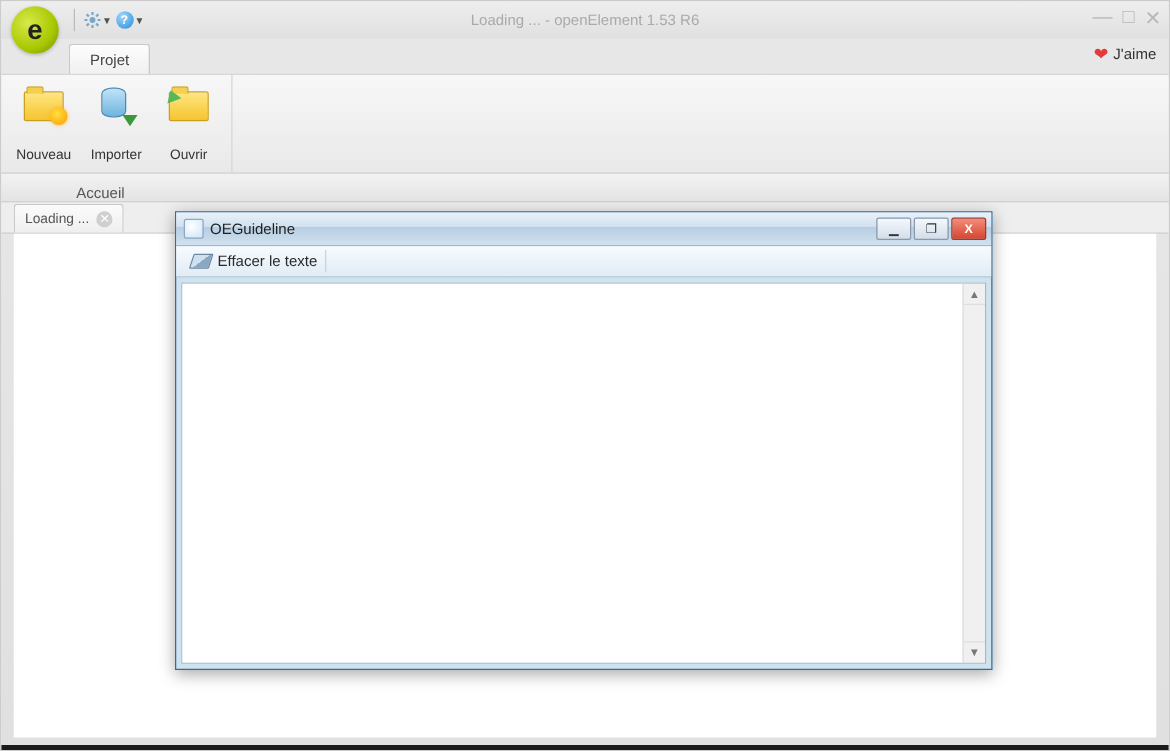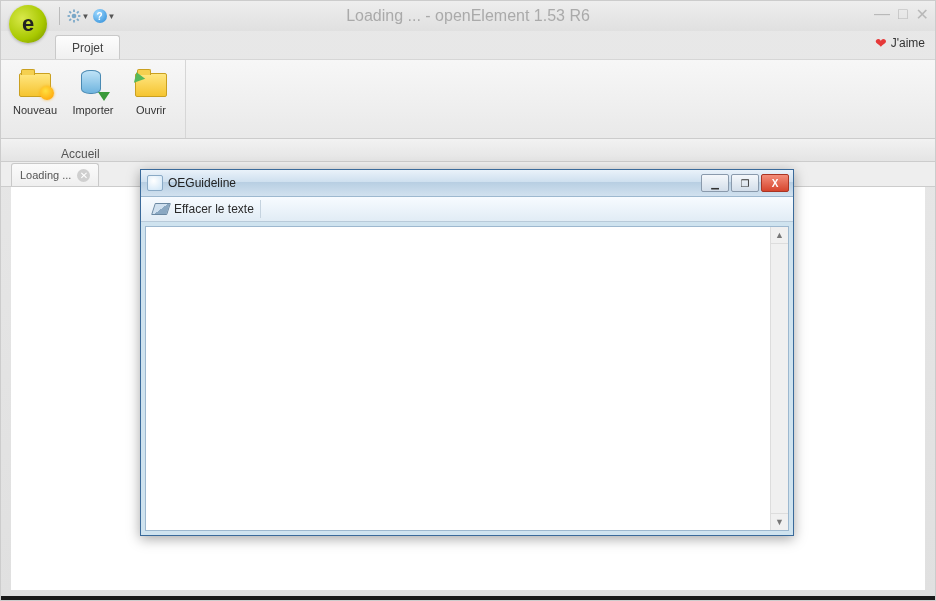--- a/index.html
+++ b/index.html
@@ -5,32 +5,32 @@
 html,body{margin:0;padding:0;height:100%;font-family:"Segoe UI",Tahoma,sans-serif;font-size:12px;color:#333;background:#fff;user-select:none}
 .app{width:936px;height:601px;position:relative;overflow:hidden;background:linear-gradient(to bottom,#e8e8e8 0%,#e0e0e0 100%);border:1px solid #ccc;box-sizing:border-box}
 .titlebar{height:30px;display:flex;align-items:center;position:relative;background:linear-gradient(to bottom,#eee 0%,#e0e0e0 100%)}
 .logo{width:38px;height:38px;border-radius:50%;background:radial-gradient(circle at 35% 35%,#d8e84a 0%,#a8c800 60%,#708800 100%);position:absolute;left:8px;top:4px;display:flex;align-items:center;justify-content:center;font-weight:bold;font-size:22px;color:#222;z-index:5;box-shadow:0 1px 3px rgba(0,0,0,.25)}
 .qat{margin-left:54px;display:flex;align-items:center;gap:2px}
 .qat-sep{width:1px;height:18px;background:#bbb;margin:0 4px}
 .qat-btn{width:24px;height:22px;display:flex;align-items:center;justify-content:center;border-radius:2px;cursor:pointer}
 .qat-dd{font-size:8px;color:#555;margin-left:1px}
 .gear{width:14px;height:14px}
 .help{width:14px;height:14px;border-radius:50%;background:radial-gradient(circle at 35% 30%,#9cd8ff,#2a8ad6);color:#fff;font-weight:bold;font-size:10px;display:flex;align-items:center;justify-content:center}
-.title{position:absolute;left:0;right:0;text-align:center;font-size:16px;color:#aaa;pointer-events:none}
+.title{position:absolute;left:0;right:0;text-align:center;font-size:12px;color:#aaa;pointer-events:none}
 .wincontrols{position:absolute;right:6px;top:4px;display:flex;gap:8px;color:#b8b8b8;font-size:16px}
 .wincontrols span{cursor:pointer}
 .ribbon-tabs{height:28px;display:flex;align-items:flex-end;padding-left:54px;position:relative}
 .ribbon-tab{padding:5px 16px 4px;background:linear-gradient(to bottom,#fdfdfd,#f0f0f0);border:1px solid #c9c9c9;border-bottom:none;border-radius:3px 3px 0 0;font-size:12px;color:#444;cursor:pointer}
 .like{position:absolute;right:10px;top:4px;display:flex;align-items:center;gap:4px;font-size:12px;color:#333;cursor:pointer}
 .heart{color:#e63939;font-size:14px}
 .ribbon{height:78px;background:linear-gradient(to bottom,#f7f7f7 0%,#e9e9e9 100%);border-top:1px solid #d6d6d6;border-bottom:1px solid #ccc;display:flex}
 .rgroup{display:flex;padding:4px 8px;gap:6px;border-right:1px solid #d6d6d6}
 .rbtn{width:52px;display:flex;flex-direction:column;align-items:center;justify-content:flex-start;padding-top:4px;cursor:pointer;border-radius:3px}
 .rbtn .ic{width:34px;height:34px;display:flex;align-items:center;justify-content:center}
-.rbtn .lbl{font-size:11px;color:#333;margin-top:2px}
+.rbtn .lbl{font-size:11px;color:#333;margin-top:16px}
 .folder{width:30px;height:22px;background:linear-gradient(to bottom,#ffe680,#f5c430);border:1px solid #caa020;border-radius:2px;position:relative}
 .folder:before{content:"";position:absolute;top:-5px;left:1px;width:12px;height:5px;background:#f5d050;border:1px solid #caa020;border-bottom:none;border-radius:2px 2px 0 0}
 .folder.new:after{content:"";position:absolute;right:-4px;bottom:-4px;width:14px;height:14px;border-radius:50%;background:radial-gradient(circle at 40% 35%,#ffe040,#ff9a00);box-shadow:0 0 3px rgba(255,170,0,.8)}
 .folder.open:after{content:"";position:absolute;left:-4px;top:-2px;width:0;height:0;border-left:6px solid transparent;border-right:6px solid transparent;border-bottom:9px solid #57b85a;transform:rotate(-20deg)}
 .dbimport{position:relative;width:30px;height:30px}
 .dbimport .cyl{position:absolute;left:3px;top:0;width:18px;height:22px;background:linear-gradient(to bottom,#bfe3f7,#6fb4de);border:1px solid #4a8ab3;border-radius:9px/5px}
 .dbimport .arr{position:absolute;right:-2px;bottom:-1px;width:0;height:0;border-left:6px solid transparent;border-right:6px solid transparent;border-top:9px solid #3a9a3a}
 .subbar{height:22px;background:linear-gradient(to bottom,#f2f2f2,#e4e4e4);border-bottom:1px solid #ccc;display:flex;align-items:flex-end;padding-left:60px;font-weight:normal;color:#555;font-size:12px}
 .doc-tabs{height:24px;background:#eee;border-bottom:1px solid #ccc;display:flex;align-items:flex-end;padding-left:10px}
 .doc-tab{height:22px;background:linear-gradient(to bottom,#fbfbfb,#efefef);border:1px solid #c9c9c9;border-bottom:none;border-radius:3px 3px 0 0;padding:0 8px;display:flex;align-items:center;gap:6px;color:#555;font-size:11px;cursor:pointer}

